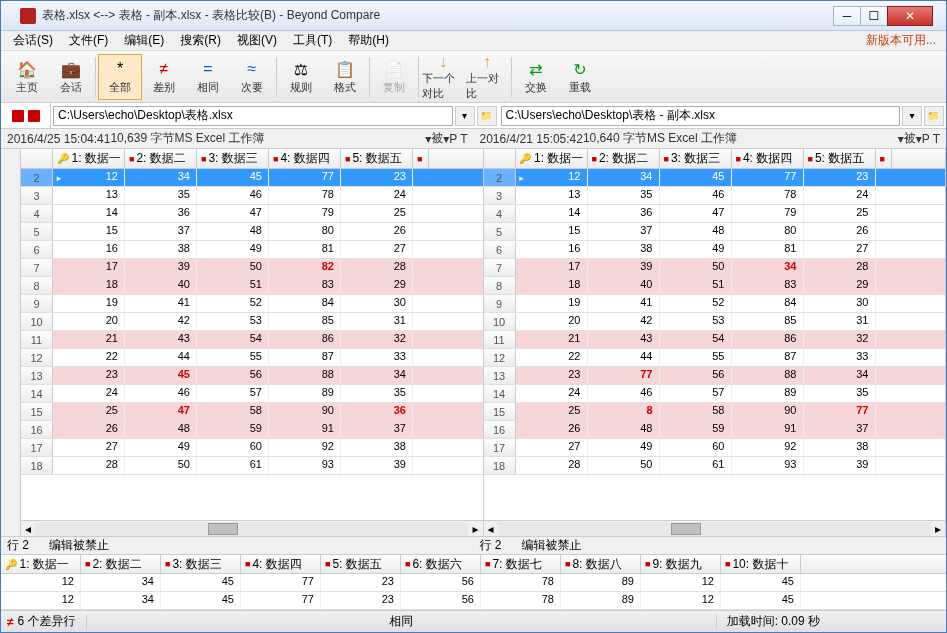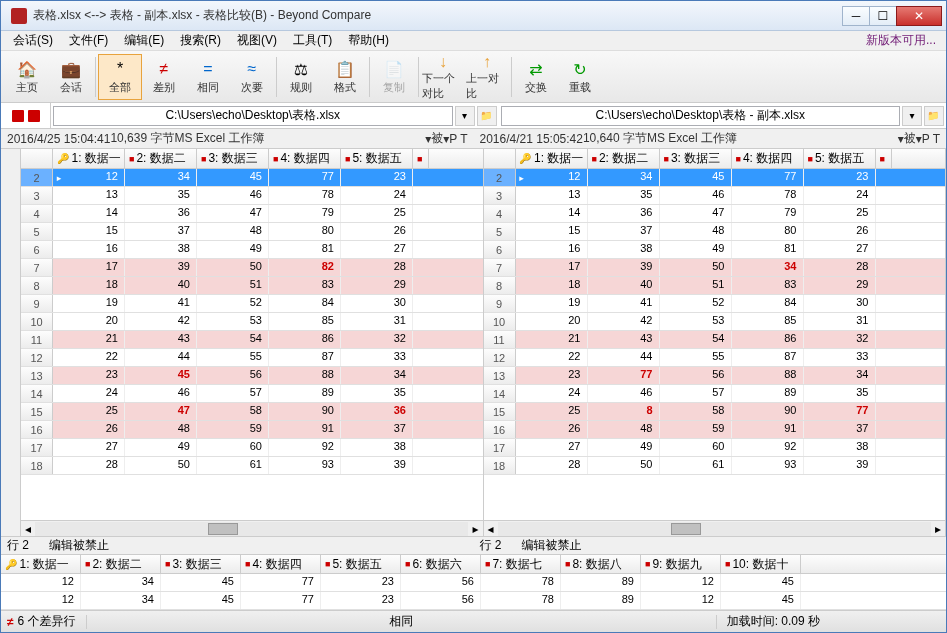--- a/index.html
+++ b/index.html
@@ -1,36 +1,36 @@
 <!DOCTYPE html>
 <html><head>
 <meta charset="utf-8">
 <style>
 * { margin: 0; padding: 0; box-sizing: border-box; font-family: "Microsoft YaHei", Tahoma, sans-serif; font-size: 12px; }
 body { background: #fff; width: 947px; height: 633px; overflow: hidden; display: flex; flex-direction: column; border: 1px solid #4a7ab8; }
-.titlebar { height: 30px; background: linear-gradient(#f3f7fc, #dce7f5); display: flex; align-items: center; padding: 0 4px; border-bottom: 1px solid #b6c8de; }
+.titlebar { height: 30px; background: linear-gradient(#f3f7fc, #dce7f5); display: flex; align-items: center; padding: 0 13px; border-bottom: 1px solid #b6c8de; }
 .title-icon { width: 16px; height: 16px; margin: 0 6px; background: #b22222; border-radius: 2px; }
 .title-text { flex: 1; color: #333; }
 .win-btns { display: flex; gap: 0; }
 .win-btn { width: 28px; height: 20px; border: 1px solid #a0b4cc; background: linear-gradient(#fafdff,#e3edf7); display:flex; align-items:center; justify-content:center; cursor:pointer; margin-left:-1px;}
 .win-btn.close { width: 46px; background: linear-gradient(#e67a73,#c9302c); color:#fff; border-color:#8b1a1a;}
 .menubar { height: 20px; background: #f0f0f0; display: flex; align-items: center; padding: 0 4px; border-bottom: 1px solid #ddd; }
 .menu-item { padding: 2px 8px; cursor: pointer; }
-.update-link { margin-left: auto; color: #701a75; cursor: pointer; padding-right: 6px; }
+.update-link { margin-left: auto; color: #c2410c; cursor: pointer; padding-right: 6px; }
 .toolbar { height: 52px; background: linear-gradient(#f8f8f8,#e8e8e8); display: flex; align-items: center; padding: 2px 4px; border-bottom: 1px solid #ccc; gap: 0; }
 .tool-btn { width: 44px; height: 46px; display: flex; flex-direction: column; align-items: center; justify-content: center; cursor: pointer; border: 1px solid transparent; }
 .tool-btn.active { background: #fde8c8; border: 1px solid #e8a33d; }
 .tool-btn.disabled { opacity: 0.4; cursor: default; }
 .tool-icon { width: 22px; height: 22px; display:flex; align-items:center; justify-content:center; font-size:16px; }
 .tool-label { font-size: 11px; color: #333; }
 .tool-sep { width: 1px; height: 40px; background: #ccc; margin: 0 2px; }
 .paths { height: 26px; display: flex; border-bottom: 1px solid #ccc; }
 .compare-mode { width: 50px; display:flex; align-items:center; justify-content:center; background:#fff; border-right:1px solid #ccc; }
 .path-side { flex: 1; display: flex; align-items: center; background: #fff; padding: 0 2px; }
-.path-input { flex: 1; border: 1px solid #abadb3; padding: 2px 4px; background: #fff; text-align: center; }
+.path-input { flex: 1; border: 1px solid #abadb3; padding: 2px 4px; background: #fff; }
 .path-btn { width: 20px; height: 20px; border: 1px solid #ccc; background: #f0f0f0; margin-left: 2px; cursor:pointer; display:flex; align-items:center; justify-content:center; font-size:10px;}
 .meta-bar { height: 20px; display: flex; border-bottom: 1px solid #ccc; background: #f0f0f0; }
 .meta-side { flex: 1; display: flex; align-items: center; padding: 0 6px; font-size: 11px; color:#333;}
 .meta-side > span:nth-child(3){ flex:1;}
 .main { flex: 1; display: flex; overflow: hidden; }
 .gutter { width: 20px; background: #f0f0f0; border-right: 1px solid #ccc; }
 .pane { flex: 1; display: flex; flex-direction: column; border-right: 1px solid #ccc; overflow:hidden;}
 .col-headers { height: 20px; display: flex; background: linear-gradient(#fdfdfd,#ececec); border-bottom: 1px solid #ccc; }
 .rownum-h { width: 32px; border-right: 1px solid #ccc; display:flex; align-items:center; justify-content:center;}
 .col-h { width: 72px; border-right: 1px solid #ccc; display:flex; align-items:center; padding:0 4px; font-size:11px; overflow:hidden; white-space:nowrap;}

